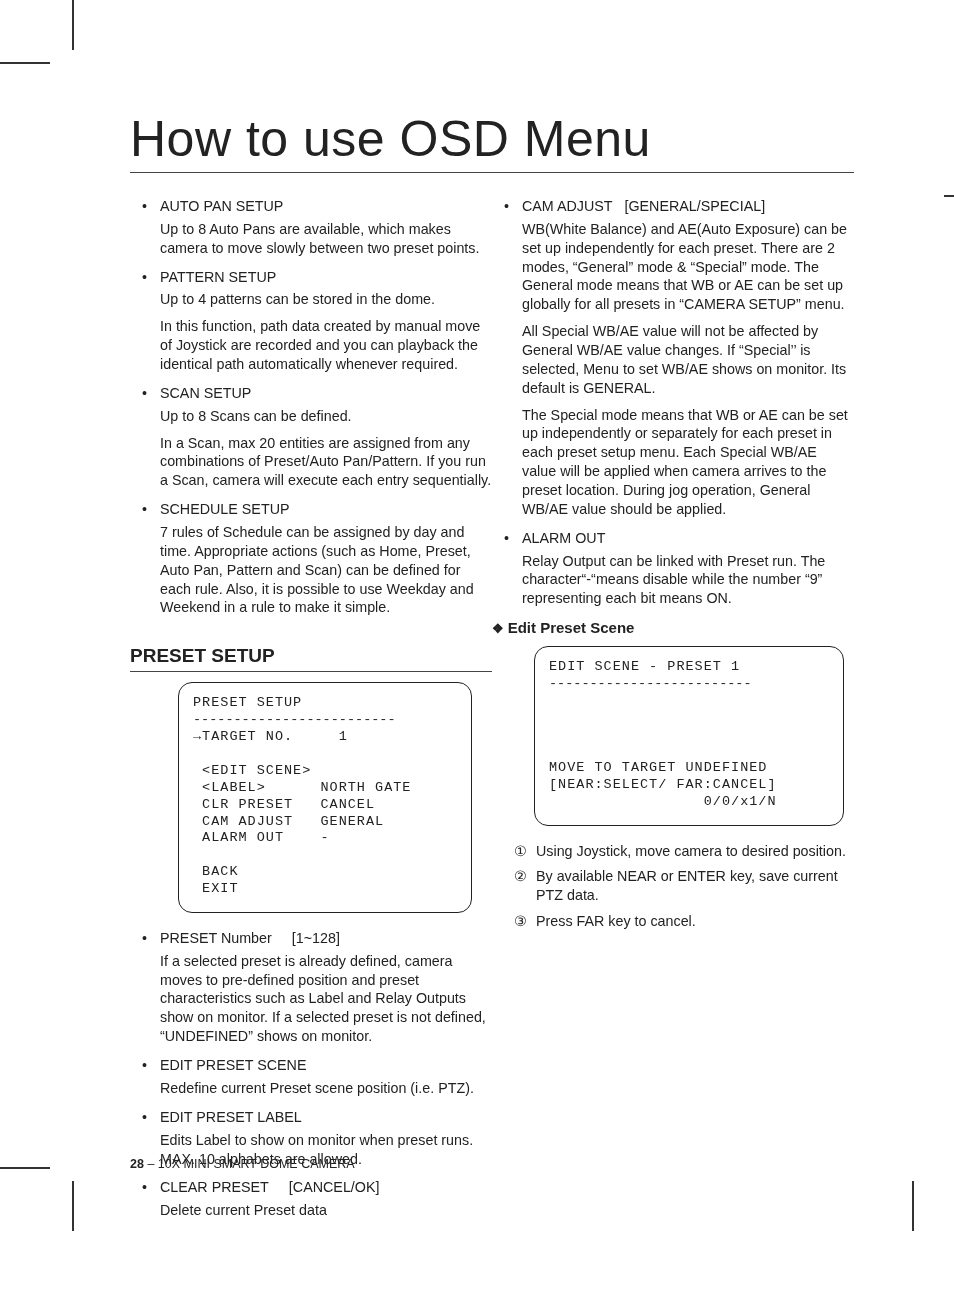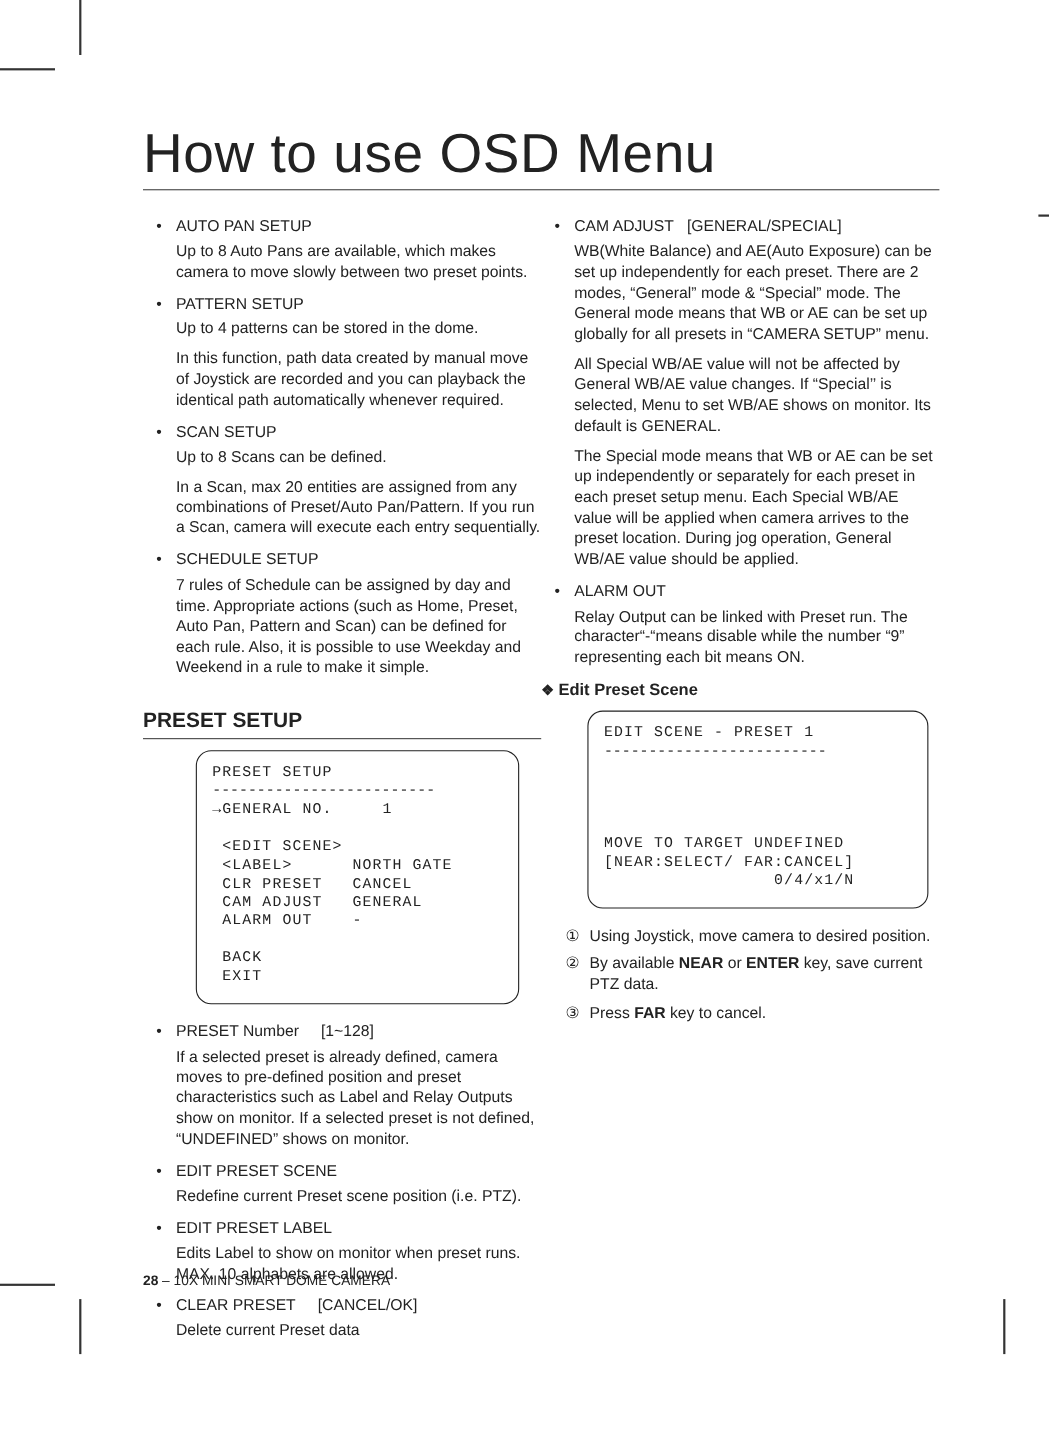--- a/index.html
+++ b/index.html
@@ -122,21 +122,21 @@
   .footer {
     position: absolute;
     left: 130px;
     bottom: 60px;
     font-size: 12.5px;
     text-align: center;
   }
   .footer .pg {
     font-weight: bold;
   }
-  .bold { font-weight: bold; }
+  .bold { font-weight: normal; }
 </style>
 </head>
 <body>
 
 <div class="page">
 
   <div class="crop-mark crop-v" style="left:72px; top:0;"></div>
   <div class="crop-mark crop-h" style="left:0; top:62px;"></div>
   <div class="crop-mark crop-v" style="right:0; top:195px; height:2px; width:10px;"></div>
   <div class="crop-mark crop-v" style="left:72px; bottom:0;"></div>
@@ -166,21 +166,21 @@
         <li>
           <div class="bullet-head">SCHEDULE SETUP</div>
           <p>7 rules of Schedule can be assigned by day and time. Appropriate actions (such as Home, Preset, Auto Pan, Pattern and Scan) can be defined for each rule. Also, it is possible to use Weekday and Weekend in a rule to make it simple.</p>
         </li>
       </ul>
 
       <h2 class="section-heading">PRESET SETUP</h2>
 
       <div class="osd-box"><span>PRESET SETUP</span>
 <span class="dash">-------------------------</span>
-→<span>GENERAL NO.</span>     <span>1</span>
+→<span>TARGET NO.</span>     <span>1</span>
 
  <span>&lt;EDIT SCENE&gt;</span>
  <span>&lt;LABEL&gt;</span>      <span>NORTH GATE</span>
  <span>CLR PRESET</span>   <span>CANCEL</span>
  <span>CAM ADJUST</span>   <span>GENERAL</span>
  <span>ALARM OUT</span>    <span>-</span>
 
  <span>BACK</span>
  <span>EXIT</span></div>
 
@@ -221,21 +221,21 @@
       <div class="sub-heading"><span class="diamond">❖</span><span>Edit Preset Scene</span></div>
 
       <div class="osd-box" style="margin-left:42px; margin-right:10px;"><span>EDIT SCENE - PRESET 1</span>
 <span class="dash">-------------------------</span>
 
 
 
 
 <span>MOVE TO TARGET UNDEFINED</span>
 <span>[NEAR:SELECT/ FAR:CANCEL]</span>
-                 <span>0/4/x1/N</span></div>
+                 <span>0/0/x1/N</span></div>
 
       <ol class="steps">
         <li><span class="num">①</span><span>Using Joystick, move camera to desired position.</span></li>
         <li><span class="num">②</span><span>By available </span><span class="bold">NEAR</span><span> or </span><span class="bold">ENTER</span><span> key, save current PTZ data.</span></li>
         <li><span class="num">③</span><span>Press </span><span class="bold">FAR</span><span> key to cancel.</span></li>
       </ol>
     </div>
   </div>
 
   <div class="footer">

